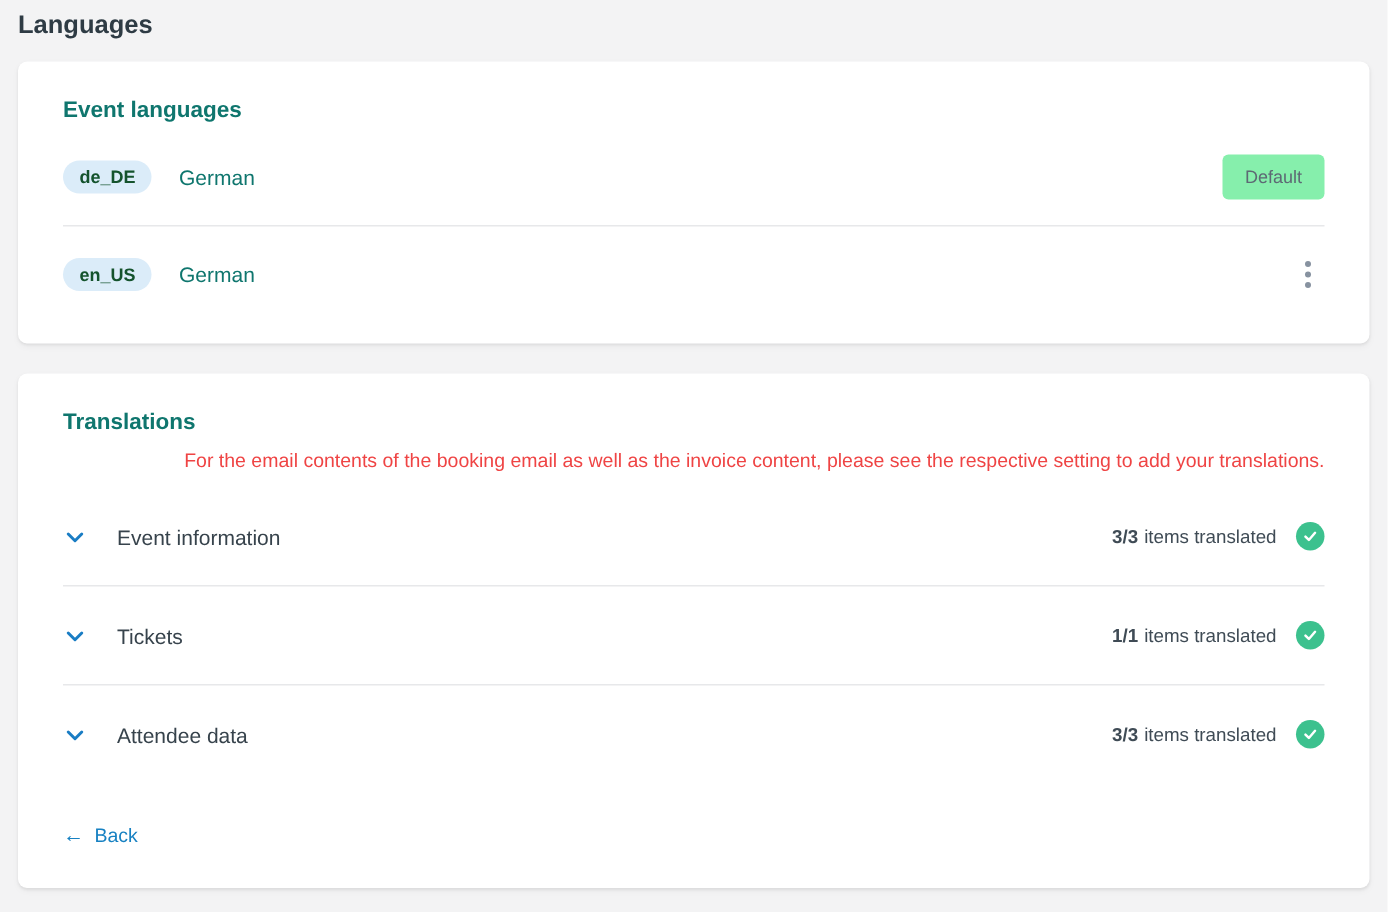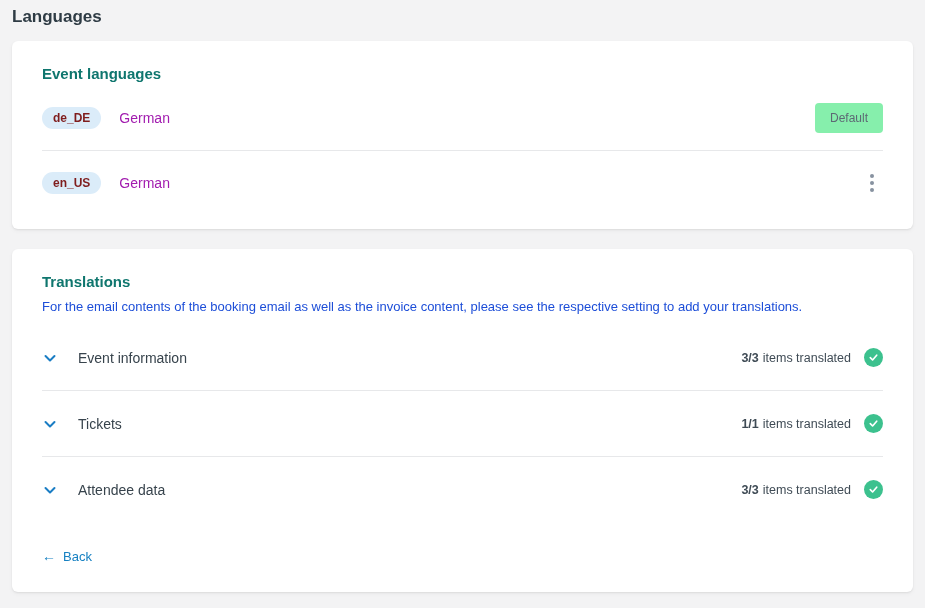--- a/index.html
+++ b/index.html
@@ -25,46 +25,46 @@
     padding: 24px 30px 14px 30px;
   }
   .card-1 { margin-top: 14px; }
   .card-title {
     font-size: 15px; font-weight: 700; color: #0f766e;
     margin: 0 0 4px 0;
   }
   
   .lang-row { display: flex; align-items: center; height: 64px; }
   .lang-badge {
-    background: #dbecf9; color: #7f1d1d;
+    background: #dbecf9; color: #14532d;
     font-size: 12px; font-weight: 700;
     padding: 4px 11px; border-radius: 12px;
     line-height: 14px;
   }
-  .lang-name { margin-left: 18px; font-size: 14px; color: #a21caf; }
+  .lang-name { margin-left: 18px; font-size: 14px; color: #0f766e; }
   .spacer { flex: 1; }
   .default-chip {
     background: #86efac; color: #5d6974;
     font-size: 12px; padding: 8px 15px; border-radius: 4px;
     line-height: 14px;
   }
   .divider { height: 1px; background: #e7e8ea; border: 0; margin: 0; }
   .kebab-btn {
     background: none; border: 0; cursor: pointer;
     display: flex; flex-direction: column; gap: 3px;
     padding: 6px 8px; margin-right: 1px;
   }
   .kebab-btn i {
     width: 4px; height: 4px; border-radius: 50%;
     background: #8792a0; display: block;
   }
   
   .card-desc {
-    font-size: 13px; color: #1d4ed8; font-weight: 400;
-    margin: 8px 0 10px 0; line-height: 17px;
+    font-size: 13px; color: #ef4444; font-weight: 400;
+    margin: 8px 0 10px 0; line-height: 17px; text-align: right;
   }
   .acc-row {
     display: flex; align-items: center; height: 65px; cursor: pointer;
   }
   .chev {
     width: 16px; height: 16px; display: flex;
     align-items: center; justify-content: center;
     flex: none;
   }
   .acc-label { margin-left: 20px; font-size: 14px; color: #37434c; }

